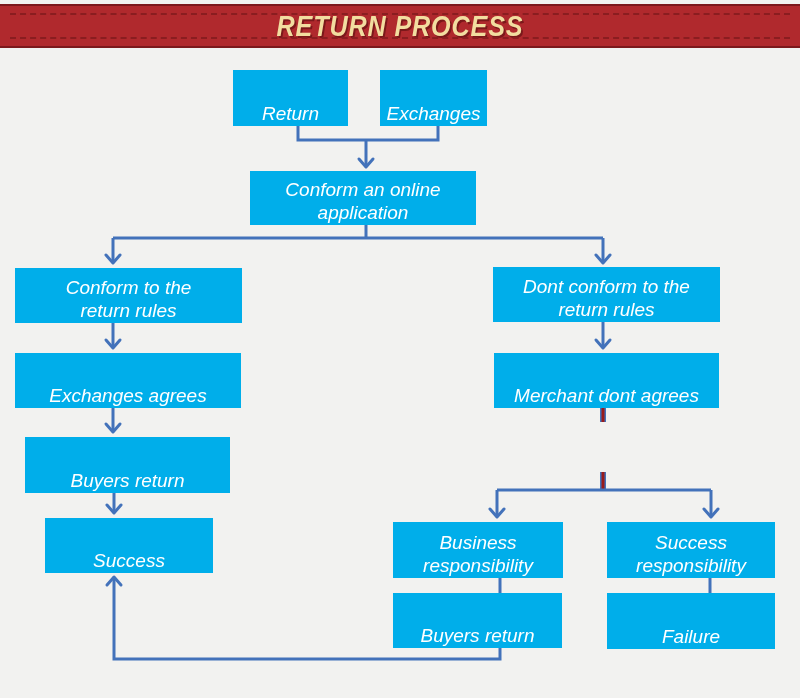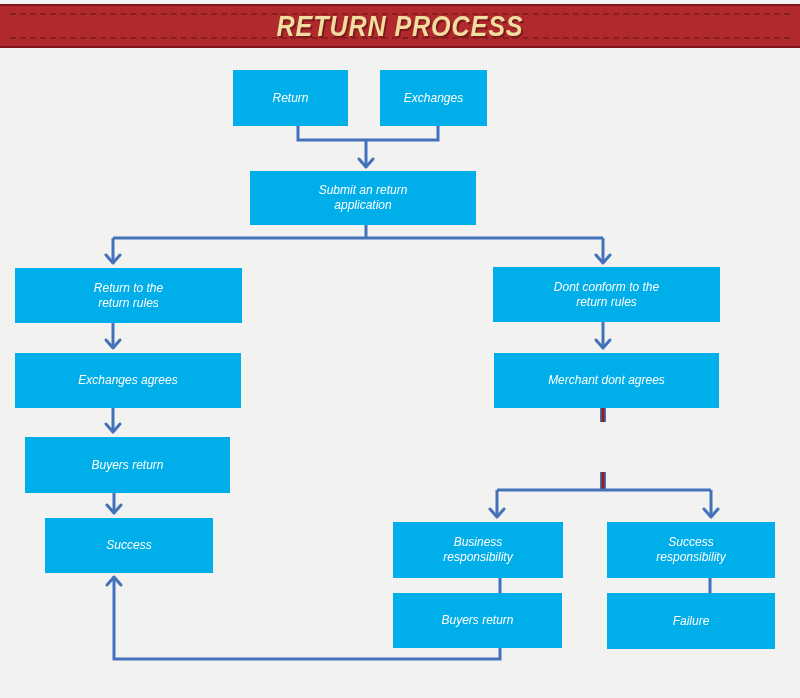--- a/index.html
+++ b/index.html
@@ -39,22 +39,22 @@
   .ln-thick{fill:none;stroke:var(--connector-blue,#4372BA);stroke-width:6;}
   .red{fill:none;stroke:var(--connector-dark-red,#9A1B1B);stroke-width:3;}
   .chev{fill:none;stroke:var(--connector-blue,#4372BA);stroke-width:3;
         stroke-linecap:round;stroke-linejoin:round;}
 
   
   .node{
     position:absolute;box-sizing:border-box;
     background:var(--node-fill,#00AEEA);
     color:var(--node-text,#FFFFFF);
-    display:flex;align-items:center;justify-content:center;
-    font-size:12px;line-height:1.25;
+    display:flex;align-items:flex-end;justify-content:center;
+    font-size:19px;line-height:1.25;
   }
   .node span{white-space:pre-line;text-align:center;display:block;}
   .node.highlight{
     background:var(--highlight-fill,#FCFF00);
     color:var(--highlight-text,#CC2E28);
     border-radius:15px;
   }
 </style>
 </head>
 <body>
@@ -126,26 +126,26 @@
 
   <div class="node" style="left:233px;top:70px;width:115px;height:56px">
     <span>Return</span>
   </div>
 
   <div class="node" style="left:380px;top:70px;width:107px;height:56px">
     <span>Exchanges</span>
   </div>
 
   <div class="node" style="left:250px;top:171px;width:226px;height:54px">
-    <span>Submit an return
+    <span>Conform an online
 application</span>
   </div>
 
   <div class="node" style="left:15px;top:268px;width:227px;height:55px">
-    <span>Return to the
+    <span>Conform to the
 return rules</span>
   </div>
 
   <div class="node" style="left:15px;top:353px;width:226px;height:55px">
     <span>Exchanges agrees</span>
   </div>
 
   <div class="node" style="left:25px;top:437px;width:205px;height:56px">
     <span>Buyers return</span>
   </div>

